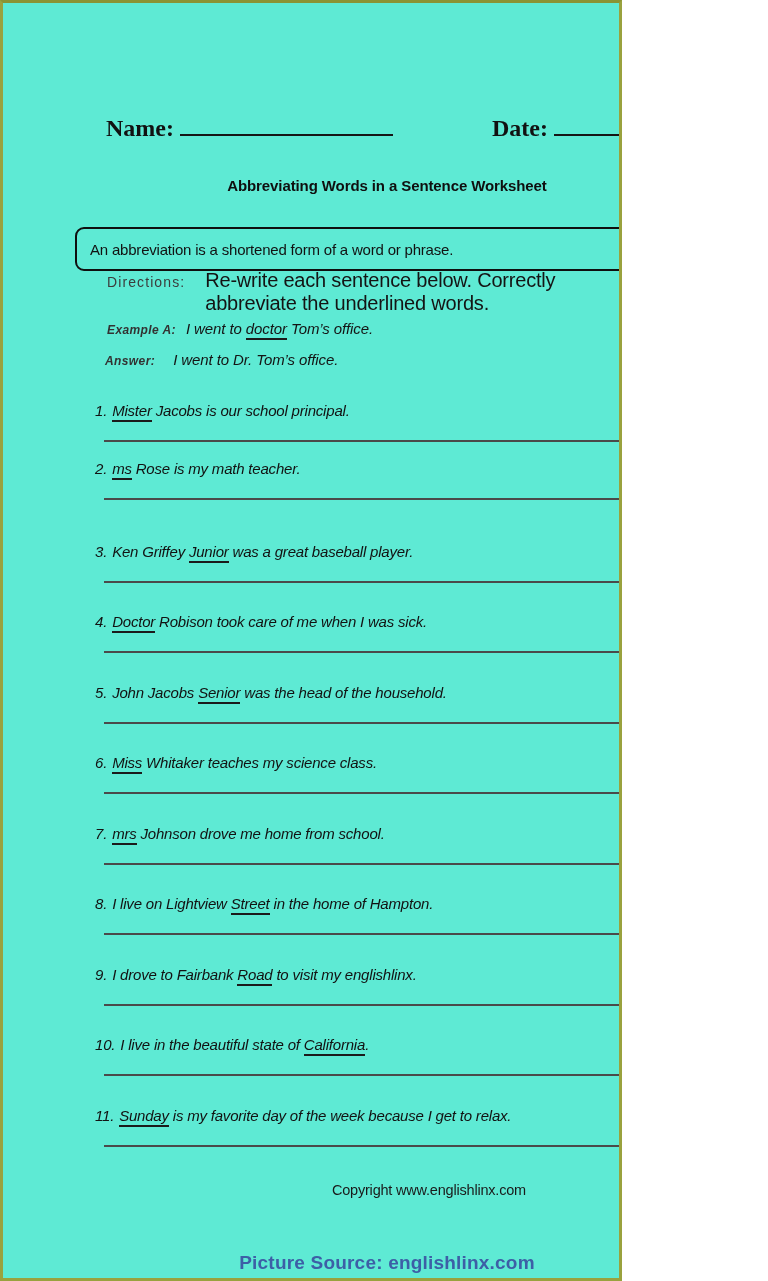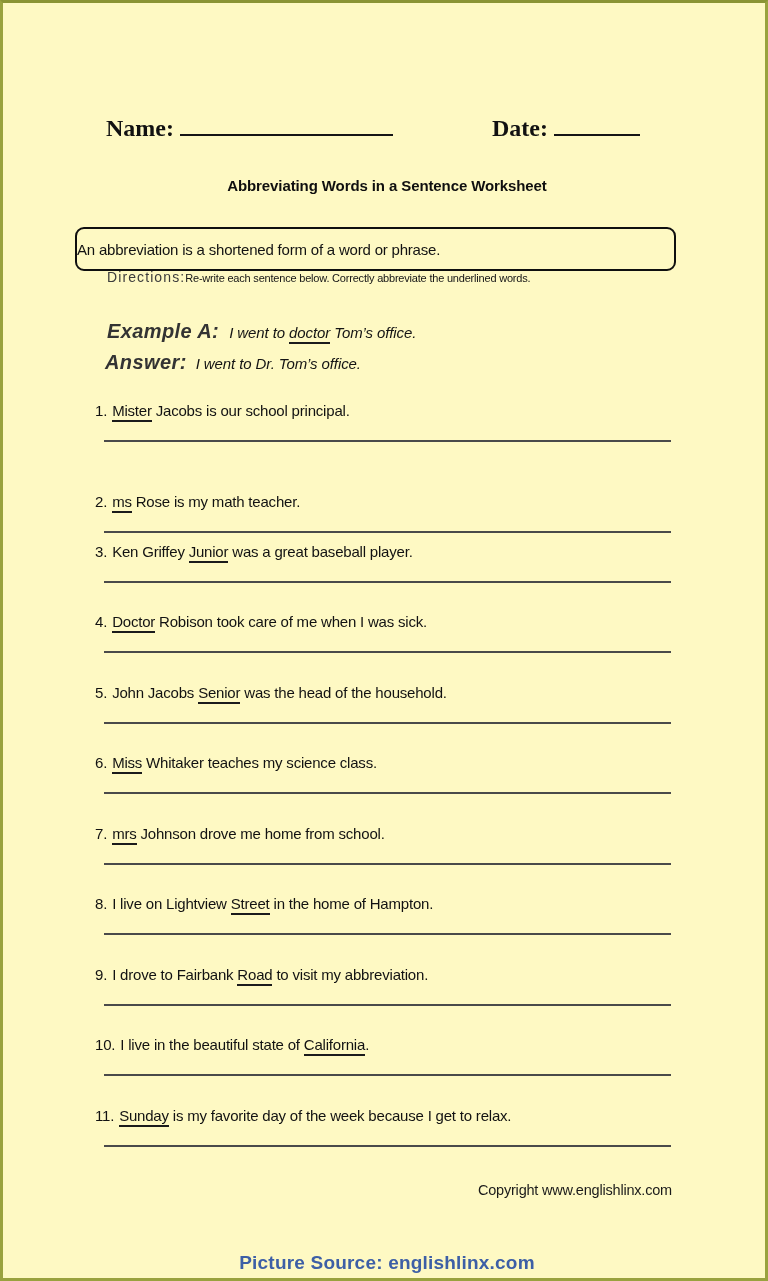--- a/index.html
+++ b/index.html
@@ -1,23 +1,23 @@
 <!DOCTYPE html>
 <html><head>
 <meta charset="utf-8">
 <style>
   html, body { margin: 0; padding: 0; }
   body { background: #ffffff; font-family: "Liberation Sans", sans-serif; }
 
   .page {
     position: relative;
-    width: 768px;
+    width: 622px;
     height: 1281px;
     box-sizing: border-box;
-    background: #fef9c3;
+    background: #5eead4;
     border: 3px solid #99a23e;
     border-top-color: #8a9434;
     overflow: hidden;
     color: #161616;
   }
 
   
   .hdr-row { position: absolute; top: 112px; left: 0; width: 768px; height: 34px; }
   .hdr-name { position: absolute; left: 103px; top: 0; display: flex; align-items: baseline; }
   .hdr-date { position: absolute; left: 489px; top: 0; display: flex; align-items: baseline; }
@@ -40,39 +40,40 @@
   }
 
   
   .def-box {
     position: absolute; top: 224px; left: 72px;
     width: 601px; height: 44px;
     box-sizing: border-box;
     border: 2.5px solid #0f0f0f;
     border-radius: 9px;
     display: flex; align-items: center;
+    padding-left: 13px;
     font-size: 15px; letter-spacing: -0.2px; color: #121212;
     background: transparent;
   }
 
   
   .directions { position: absolute; top: 266px; left: 104px; display: flex; align-items: baseline; }
   .dir-label { font-size: 14px; color: #3c3c3c; letter-spacing: 1.1px; }
-  .dir-text { font-size: 11px; color: #141414; letter-spacing: -0.2px; margin-left: 0; }
+  .dir-text { font-size: 20px; color: #141414; letter-spacing: -0.2px; margin-left: 20px; }
 
   
   .ex-row { position: absolute; left: 104px; display: flex; align-items: baseline; }
   .ex-a { top: 317px; }
   .ex-ans { top: 348px; left: 102px; }
-  .ex-label { font-size: 20px; font-weight: bold; font-style: italic; color: #333; letter-spacing: 0.4px; }
+  .ex-label { font-size: 12px; font-weight: bold; font-style: italic; color: #333; letter-spacing: 0.4px; }
   .ex-text { font-size: 15px; font-style: italic; color: #141414; margin-left: 10px; letter-spacing: -0.1px; }
 
   
   .item { position: absolute; left: 92px; width: 584px; }
-  .item p { margin: 0; font-size: 15px; line-height: 21px; letter-spacing: -0.2px; color: #121212; }
+  .item p { margin: 0; font-size: 15px; line-height: 21px; letter-spacing: -0.2px; color: #121212; font-style: italic; }
   .num { margin-right: 5px; }
   .uw { border-bottom: 2px solid #1b1b1b; padding-bottom: 1px; margin-top: 35px; }
   .ans-line {
     margin-top: 19px; margin-left: 9px;
     width: 567px; height: 0;
     border-top: 2px solid #4a4a4a;
   }
 
   
   .copyright {
@@ -113,29 +114,29 @@
     <span class="dir-text">Re-write each sentence below. Correctly abbreviate the underlined words.</span>
   </div>
 
   <div class="ex-row ex-a">
     <span class="ex-label">Example A:</span>
     <span class="ex-text"><span>I went to </span><span class="uw">doctor</span><span> Tom’s office.</span></span>
   </div>
 
   <div class="ex-row ex-ans">
     <span class="ex-label">Answer:</span>
-    <span class="ex-text" style="margin-left:9px">I went to Dr. Tom’s office.</span>
+    <span class="ex-text" style="margin-left:18px">I went to Dr. Tom’s office.</span>
   </div>
 
   <div class="item" style="top:397px">
     <p><span class="num">1.</span><span></span><span class="uw">Mister</span><span> Jacobs is our school principal.</span></p>
     <div class="ans-line"></div>
   </div>
 
-  <div class="item" style="top:488px">
+  <div class="item" style="top:455px">
     <p><span class="num">2.</span><span></span><span class="uw">ms</span><span> Rose is my math teacher.</span></p>
     <div class="ans-line"></div>
   </div>
 
   <div class="item" style="top:538px">
     <p><span class="num">3.</span><span>Ken Griffey </span><span class="uw">Junior</span><span> was a great baseball player.</span></p>
     <div class="ans-line"></div>
   </div>
 
   <div class="item" style="top:608px">
@@ -157,21 +158,21 @@
     <p><span class="num">7.</span><span></span><span class="uw">mrs</span><span> Johnson drove me home from school.</span></p>
     <div class="ans-line"></div>
   </div>
 
   <div class="item" style="top:890px">
     <p><span class="num">8.</span><span>I live on Lightview </span><span class="uw">Street</span><span> in the home of Hampton.</span></p>
     <div class="ans-line"></div>
   </div>
 
   <div class="item" style="top:961px">
-    <p><span class="num">9.</span><span>I drove to Fairbank </span><span class="uw">Road</span><span> to visit my abbreviation.</span></p>
+    <p><span class="num">9.</span><span>I drove to Fairbank </span><span class="uw">Road</span><span> to visit my englishlinx.</span></p>
     <div class="ans-line"></div>
   </div>
 
   <div class="item" style="top:1031px">
     <p><span class="num">10.</span><span>I live in the beautiful state of </span><span class="uw">California</span><span>.</span></p>
     <div class="ans-line"></div>
   </div>
 
   <div class="item" style="top:1102px">
     <p><span class="num">11.</span><span></span><span class="uw">Sunday</span><span> is my favorite day of the week because I get to relax.</span></p>

